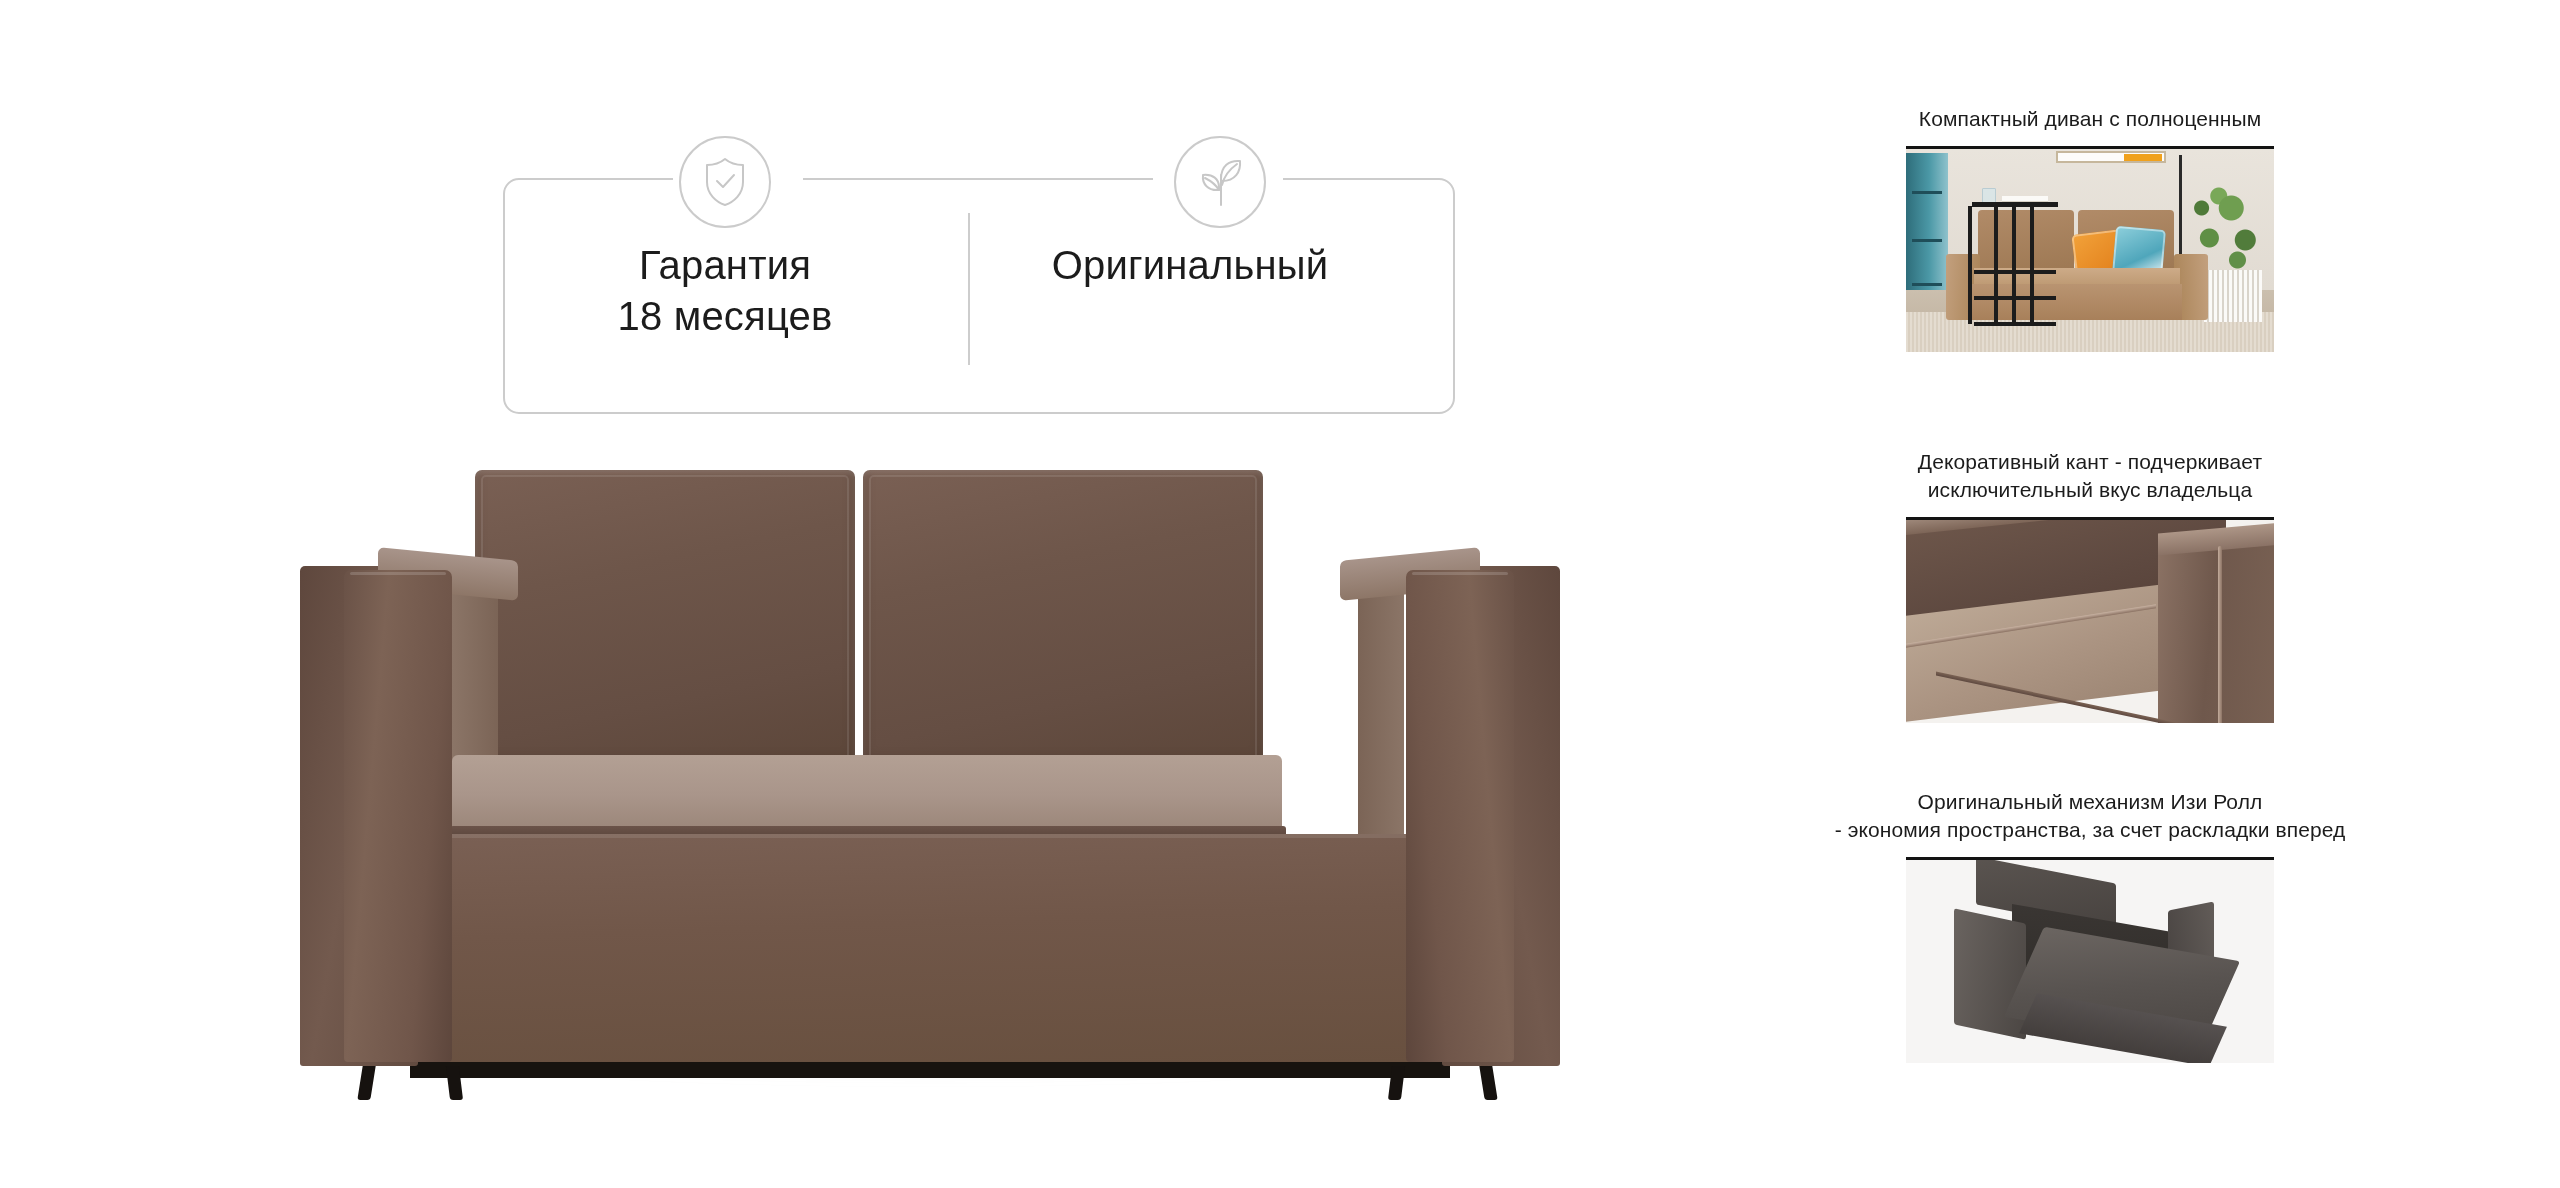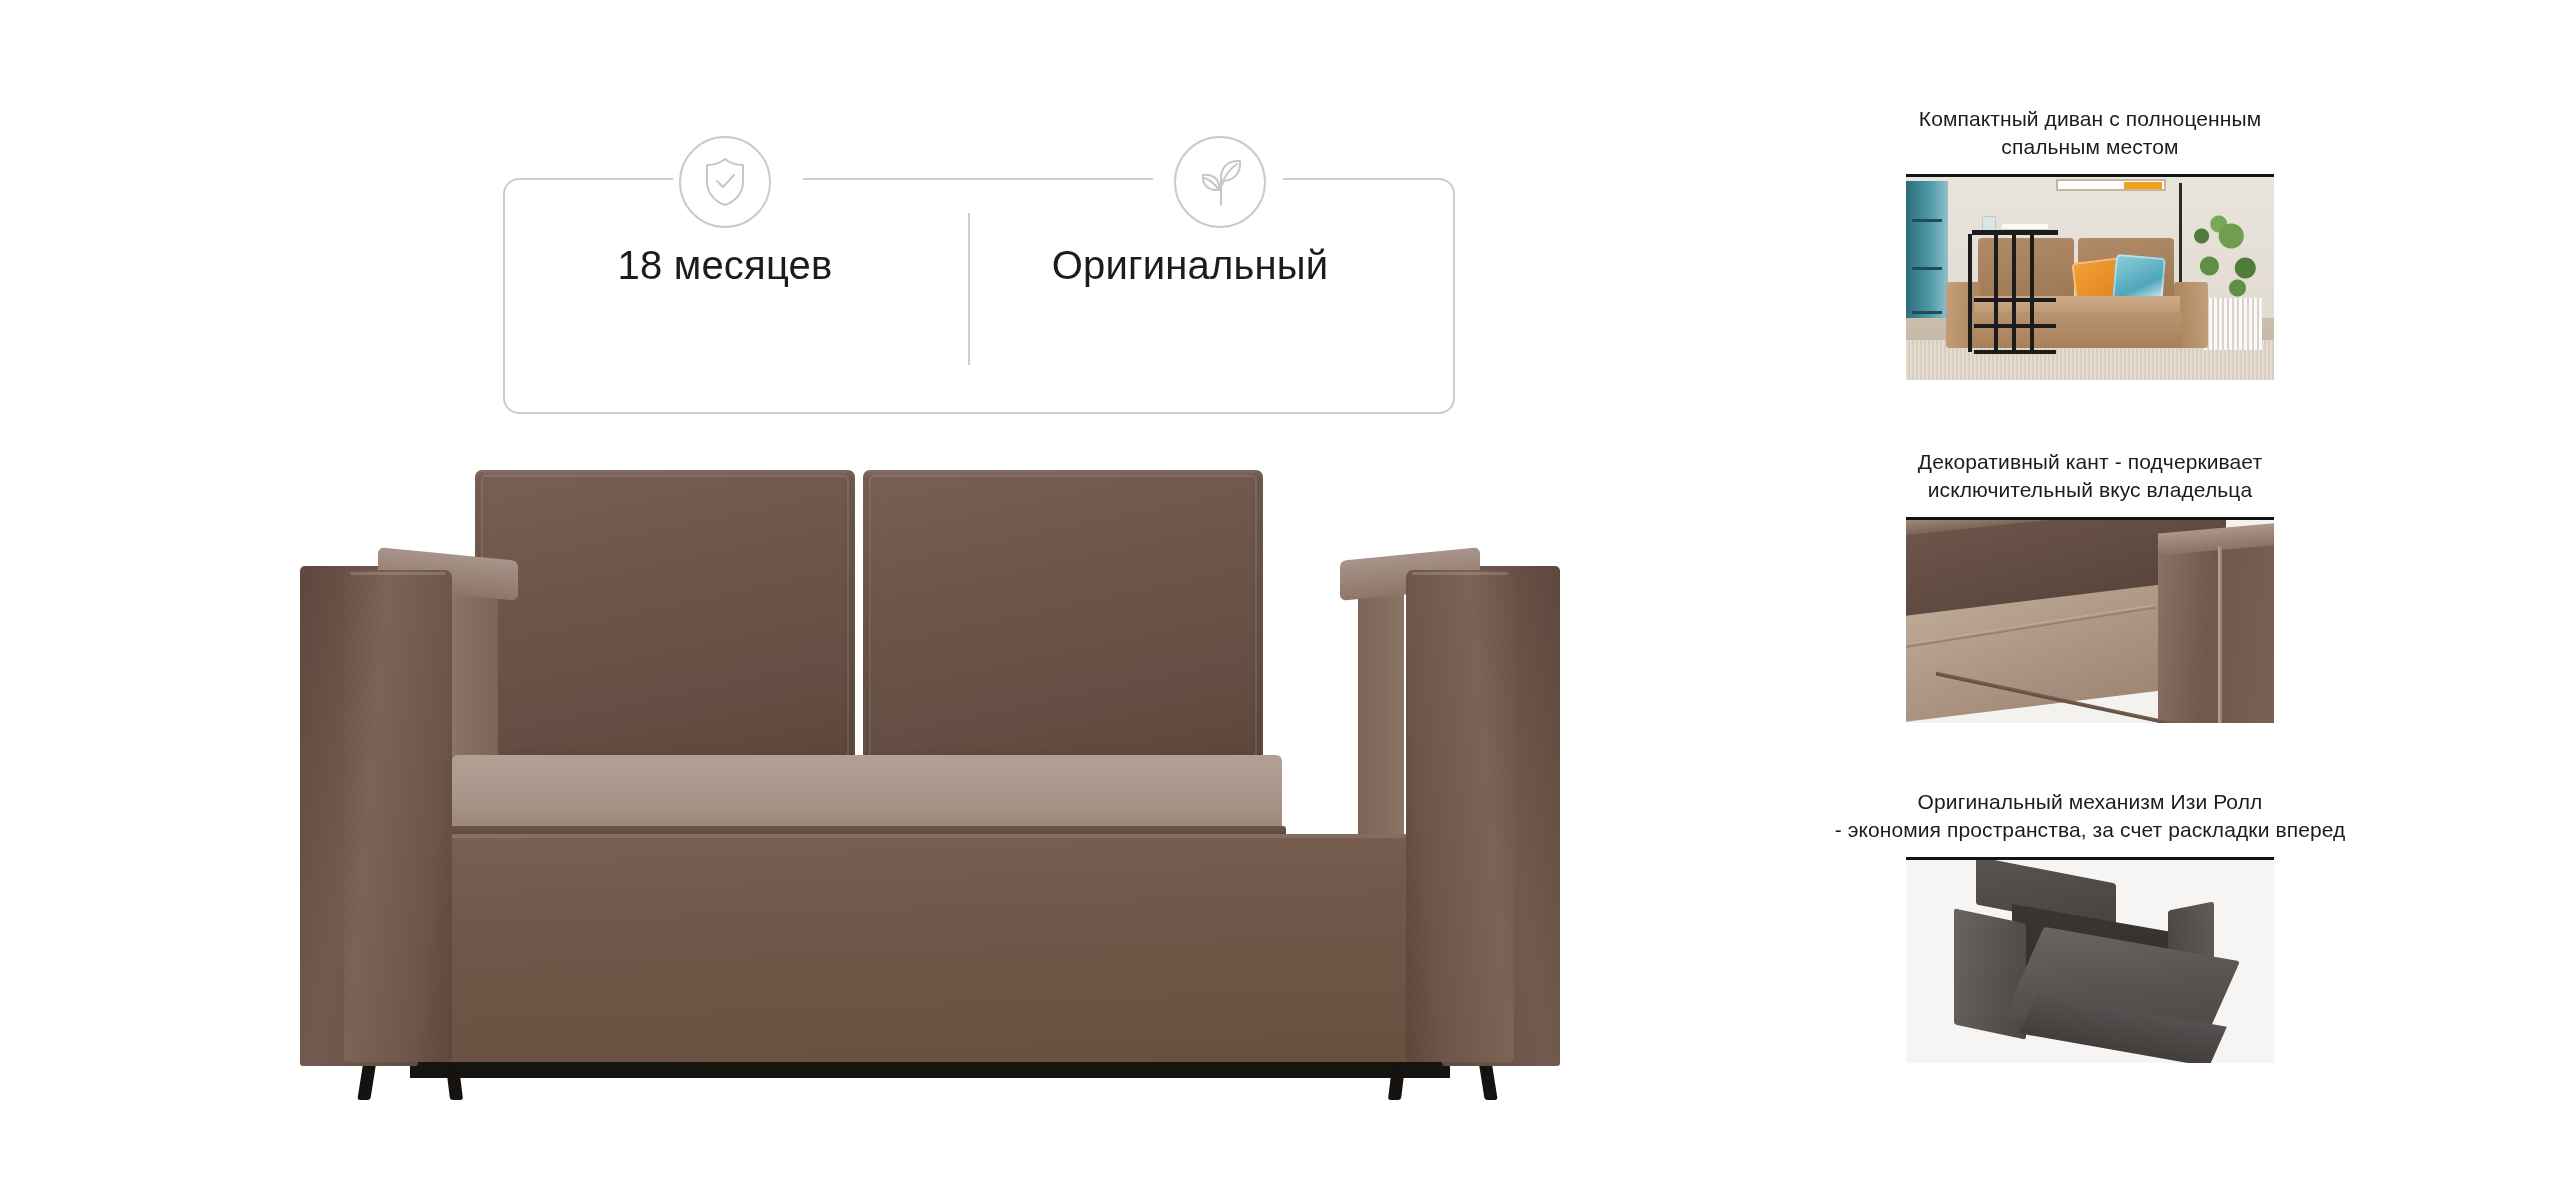--- a/index.html
+++ b/index.html
@@ -323,20 +323,21 @@
     <svg width="52" height="54" viewBox="0 0 52 54" fill="none" stroke="#c7c7c7" stroke-width="2" stroke-linecap="round" stroke-linejoin="round">
       <path d="M27 50 L27 20"></path>
       <path d="M27 24 C27 11 35 5 46 6 C47 17 41 26 28 26 C28 26 27 26 27 24 Z"></path>
       <path d="M43 9 C36 14 30 21 28 30"></path>
       <path d="M25 32 C25 24 19 19 9 20 C8 29 14 36 25 35 C25 35 25 34 25 32 Z"></path>
       <path d="M11 23 C17 26 22 30 25 35"></path>
     </svg>
   </div>
 
   <div class="badge-cell left">
+    <span class="ln">Гарантия</span>
     <span class="ln">18 месяцев</span>
   </div>
 
   <div class="badge-cell right">
     <span class="ln">Оригинальный</span>
   </div>
 
   <div class="sofa-stage">
     <div class="floor-shadow"></div>
     <div class="sofa">
@@ -368,21 +369,20 @@
       <div class="arm l"></div>
       <div class="arm r"></div>
     </div>
   </div>
 
   <div class="right-col">
 
     <div class="feature f1">
       <div class="feature-caption">
         <span class="ln">Компактный диван с полноценным</span>
-        <span class="ln">спальным местом</span>
       </div>
       <div class="thumb">
         <div class="thumb-inner">
           <div class="t1-wall"></div>
           <div class="t1-shelf">
               <i></i>
               <i></i>
               <i></i>
             </div>
           <div class="t1-art">

